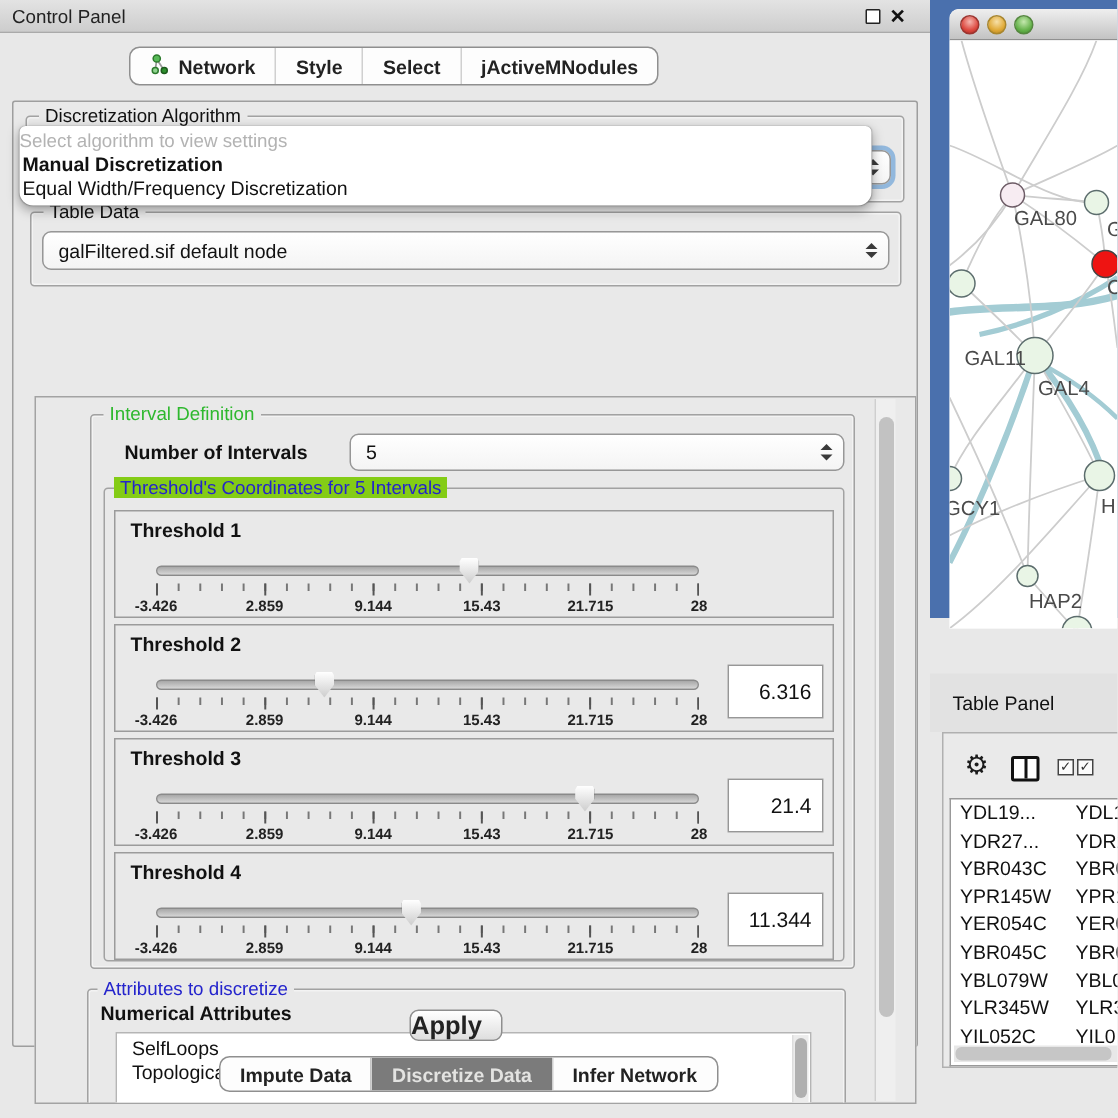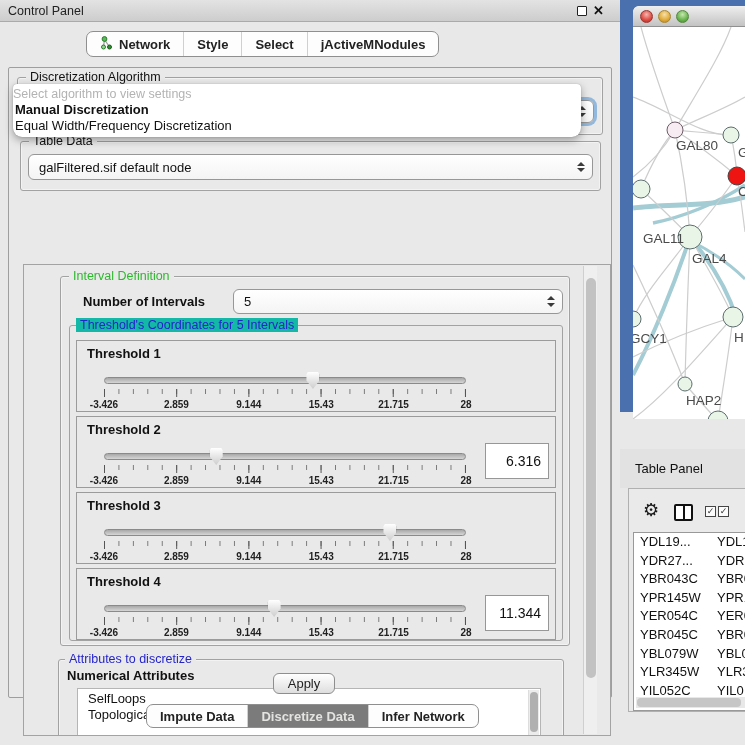--- a/index.html
+++ b/index.html
@@ -60,21 +60,21 @@
     background-size:20% 8px;background-repeat:repeat-x;border-right:1px solid #555;}
   .ticklabels{position:absolute;left:0;top:22px;width:100%;height:12px;}
   .ticklabels span{position:absolute;transform:translateX(-50%);font-size:10px;font-weight:bold;color:#222;white-space:nowrap;}
   .thr-value{position:absolute;right:6px;top:26px;width:64px;height:36px;background:#fff;border:1px solid #979797;font-size:14px;text-align:right;line-height:34px;padding-right:7px;}
 
   .attr-list{position:absolute;background:#fff;border:1px solid #b5b5b5;overflow:hidden;}
   .attr-item{font-size:13px;line-height:16px;padding-left:10px;white-space:nowrap;}
   .attr-scroll{position:absolute;right:1px;top:1px;width:11px;bottom:0;background:#ececec;border-left:1px solid #ddd;}
   .attr-scroll .thumb{position:absolute;left:1px;top:2px;width:8px;height:40px;background:#b0b0b0;border-radius:4px;}
 
-  .btn{position:absolute;background:linear-gradient(#ffffff,#dedede);border:1px solid #8e8e8e;border-radius:6px;font-size:13px;font-weight:normal;text-align:center;color:#222;}
+  .btn{position:absolute;background:linear-gradient(#ffffff,#dedede);border:1px solid #8e8e8e;border-radius:6px;font-size:17px;font-weight:bold;text-align:left;color:#222;}
 
   .bottombar{left:146px;top:704px;height:24px;display:flex;background:#fdfdfd;border:1px solid #8f8f8f;border-radius:7px;overflow:hidden;}
   .bottombar .tabseg{font-size:13px;}
 
   
   .net-frame{left:620px;top:0;width:125px;height:412px;background:var(--frame-blue);}
   .net-window{position:absolute;left:13px;top:6px;width:112px;height:413px;background:#fff;border-radius:6px 0 0 0;overflow:hidden;}
   .net-titlebar{height:21px;background:linear-gradient(#efefef,#c3c3c3);border-bottom:1px solid #909090;border-radius:6px 0 0 0;position:relative;}
   .light{position:absolute;top:4px;width:13px;height:13px;border-radius:50%;}
   .light.red{left:7px;background:radial-gradient(circle at 50% 32%,#f5b5ae,var(--mac-red) 60%,#a8281f);border:1px solid #9c3530;}
@@ -169,21 +169,21 @@
       <div class="noi-label">Number of Intervals</div>
       <div class="combo" style="left:172px;top:12px;width:330px;height:25px;">
         <span class="val">5</span>
         <span class="arrows">
             <i class="up"></i>
             <i class="dn"></i>
           </span>
       </div>
 
       <div class="group" style="left:8px;top:48px;width:494px;height:316px;box-shadow:none;">
-        <span class="legend blue" style="left:6px;background:#14b8a6;">Threshold's Coordinates for 5 Intervals</span>
+        <span class="legend blue" style="left:6px;background:#84cc16;">Threshold's Coordinates for 5 Intervals</span>
 
         <div class="thr-card" style="top:14px;">
           <div class="thr-title">Threshold 1</div>
           <div class="slider">
             <div class="track"></div>
             <div class="ticks"></div>
             <div class="ticks-major"></div>
             <div class="thumb-sl" style="left: calc(57.7197% - 6.5px);"></div>
             <div class="ticklabels">
               <span style="left:0%">-3.426</span>
@@ -224,20 +224,21 @@
             <div class="thumb-sl" style="left: calc(78.9983% - 6.5px);"></div>
             <div class="ticklabels">
               <span style="left:0%">-3.426</span>
               <span style="left:20%">2.859</span>
               <span style="left:40%">9.144</span>
               <span style="left:60%">15.43</span>
               <span style="left:80%">21.715</span>
               <span style="left:100%">28</span>
             </div>
           </div>
+          <div class="thr-value">21.4</div>
         </div>
 
         <div class="thr-card" style="top:242px;">
           <div class="thr-title">Threshold 4</div>
           <div class="slider">
             <div class="track"></div>
             <div class="ticks"></div>
             <div class="ticks-major"></div>
             <div class="thumb-sl" style="left: calc(46.9993% - 6.5px);"></div>
             <div class="ticklabels">

